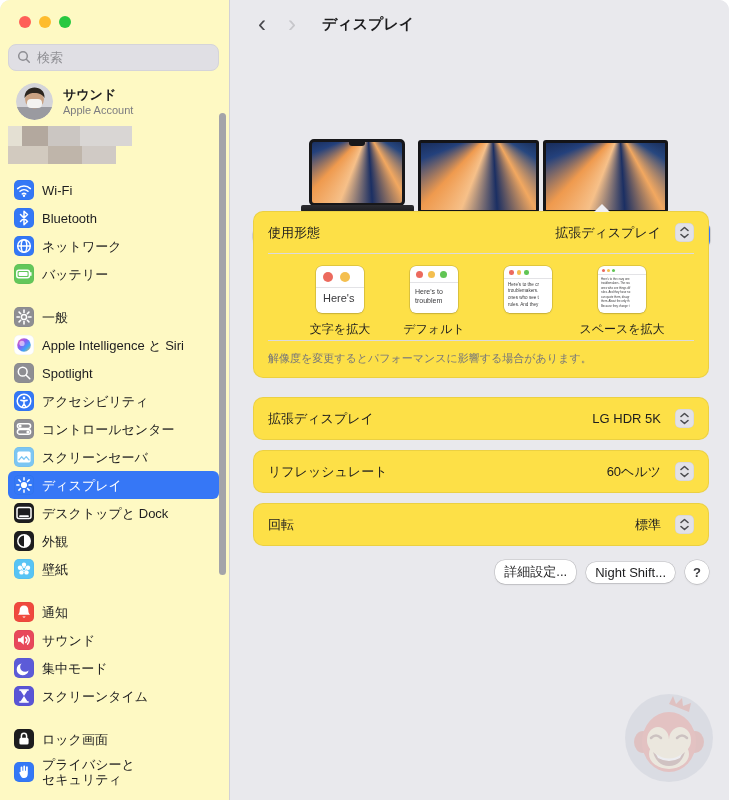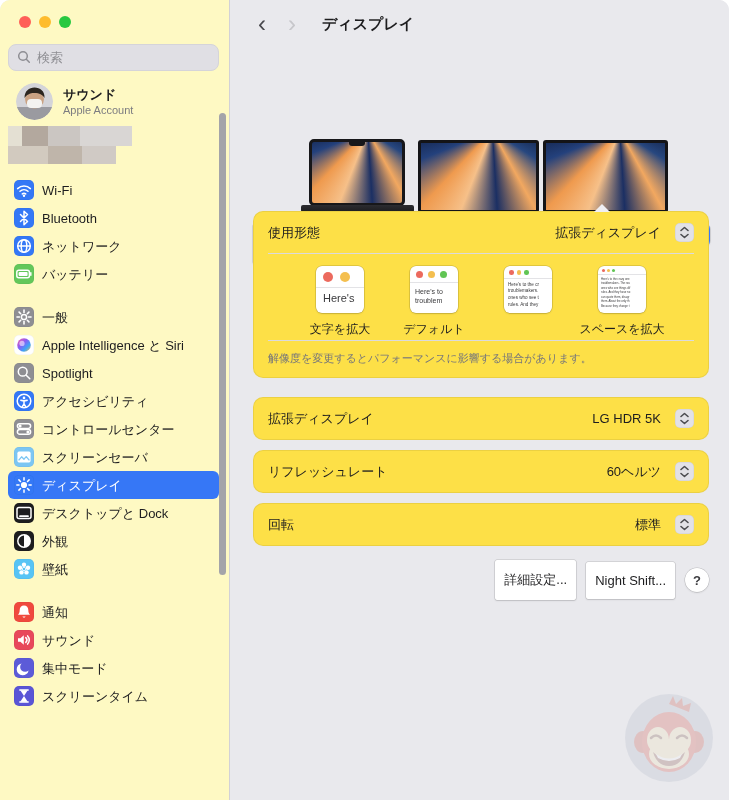--- a/index.html
+++ b/index.html
@@ -40,21 +40,21 @@
     conic-gradient(from 90deg at 62% -18%, #0e1c40 0%, #27477f 9%, #f2a860 17%, #1b2f63 24%, #f6c089 31%, #ef9a4e 37%, #24417c 44%, #101f44 50%, #0e1c40 100%);}
   .macbook-screen{position:absolute;left:79px;top:91px;width:96px;height:67px;background:#101012;border-radius:5px;border:3px solid #17171a;box-sizing:border-box;overflow:hidden;}
   .macbook-notch{position:absolute;left:50%;transform:translateX(-50%);top:0;width:16px;height:4px;background:#17171a;border-radius:0 0 3px 3px;z-index:2;}
   .macbook-base{position:absolute;left:71px;top:157px;width:113px;height:9px;background:linear-gradient(#2c2c30,#18181b);border-radius:2px 2px 4px 4px;}
   .monitor{position:absolute;box-sizing:border-box;border:3px solid #141417;border-radius:3px;overflow:hidden;background:#101012;}
   .mon1{left:188px;top:92px;width:121px;height:73px;}
   .mon2{left:313px;top:92px;width:125px;height:73px;}
   .stand{position:absolute;height:5px;width:30px;background:#9b9ba1;border-radius:50%/60% 60% 40% 40%;top:163px;}
   .stand.s1{left:233px;} .stand.s2{left:360px;}
   .disp-label{position:absolute;top:180px;transform:translateX(-50%);font-size:13px;font-weight:700;white-space:nowrap;}
-  .btn{background:#ffffff;border:none;border-radius:2px;box-shadow:0 0 0 .5px rgba(0,0,0,.18),0 1px 2px rgba(0,0,0,.10);font-size:13px;color:#1d1d1f;padding:11px 9px;font-family:inherit;}
+  .btn{background:#ffffff;border:none;border-radius:10px;box-shadow:0 0 0 .5px rgba(0,0,0,.18),0 1px 2px rgba(0,0,0,.10);font-size:13px;color:#1d1d1f;padding:3px 9px;font-family:inherit;}
   .arrange-btn{position:absolute;left:23px;top:176px;}
   .addseg{position:absolute;left:435px;top:175px;display:flex;box-shadow:0 0 0 .5px rgba(0,0,0,.18),0 1px 2px rgba(0,0,0,.10);border-radius:6px;overflow:hidden;height:24px;}
   .addseg .plus{width:24px;background:#fff;display:flex;align-items:center;justify-content:center;font-size:16px;color:#333;}
   .addseg .dd{width:21px;background:#3b78f7;display:flex;align-items:center;justify-content:center;}
   
   .card{background:#fde047;border:1px solid rgba(0,0,0,.07);border-radius:10px;margin:0 20px 0 23px;position:relative;}
   .panel::before{content:"";position:absolute;top:-8px;left:340px;border:8px solid transparent;border-bottom-color:#f0eff3;border-top:none;}
   .rowline{display:flex;align-items:center;justify-content:space-between;padding:11px 14px;}
   .rowlabel{font-size:13px;}
   .rowvalue{display:flex;align-items:center;gap:14px;font-size:13px;}
@@ -340,20 +340,42 @@
           <div class="nav-item">
             <span class="nav-icon" style="background: rgb(90, 85, 214);">
               <svg width="20" height="20" viewBox="0 0 20 20">
                 <path d="M6.3 4.3h7.4L10 10zM6.3 15.7h7.4L10 10z" fill="#fff"></path>
                 <path d="M5.8 4h8.4M5.8 16h8.4" stroke="#fff" stroke-width="1.4" stroke-linecap="round"></path>
               </svg>
             </span>
             <span class="nav-label">スクリーンタイム</span>
           </div>
         </div>
+        <div class="nav-group">
+          <div class="nav-item">
+            <span class="nav-icon" style="background: rgb(29, 29, 31);">
+              <svg width="20" height="20" viewBox="0 0 20 20">
+                <rect x="5.4" y="8.8" width="9.2" height="6.8" rx="1.6" fill="#fff"></rect>
+                <path d="M7.4 8.8V6.9a2.6 2.6 0 0 1 5.2 0v1.9" fill="none" stroke="#fff" stroke-width="1.5" stroke-linecap="round" stroke-linejoin="round"></path>
+              </svg>
+            </span>
+            <span class="nav-label">ロック画面</span>
+          </div>
+          <div class="nav-item">
+            <span class="nav-icon" style="background: rgb(52, 120, 246);">
+              <svg width="20" height="20" viewBox="0 0 20 20">
+                <path d="M6.6 10.2V5.4a.9.9 0 0 1 1.8 0v3.4h.9V4.4a.9.9 0 0 1 1.8 0v4.4h.9V5.2a.9.9 0 0 1 1.8 0v6.3c0 2.9-1.5 4.6-3.7 4.6-1.8 0-2.9-.9-3.6-2.6l-1-2.3c-.4-.9.6-1.6 1.3-.9z" fill="#fff"></path>
+              </svg>
+            </span>
+            <span class="nav-label">
+              <div>プライバシーと</div>
+              <div>セキュリティ</div>
+            </span>
+          </div>
+        </div>
       </nav>
 
     <div class="scrollbar"></div>
   </aside>
 
   <main class="content">
     <div class="c-header">
       <span class="chev">‹</span>
       <span class="chev fwd">›</span>
       <span class="c-title">ディスプレイ</span>

